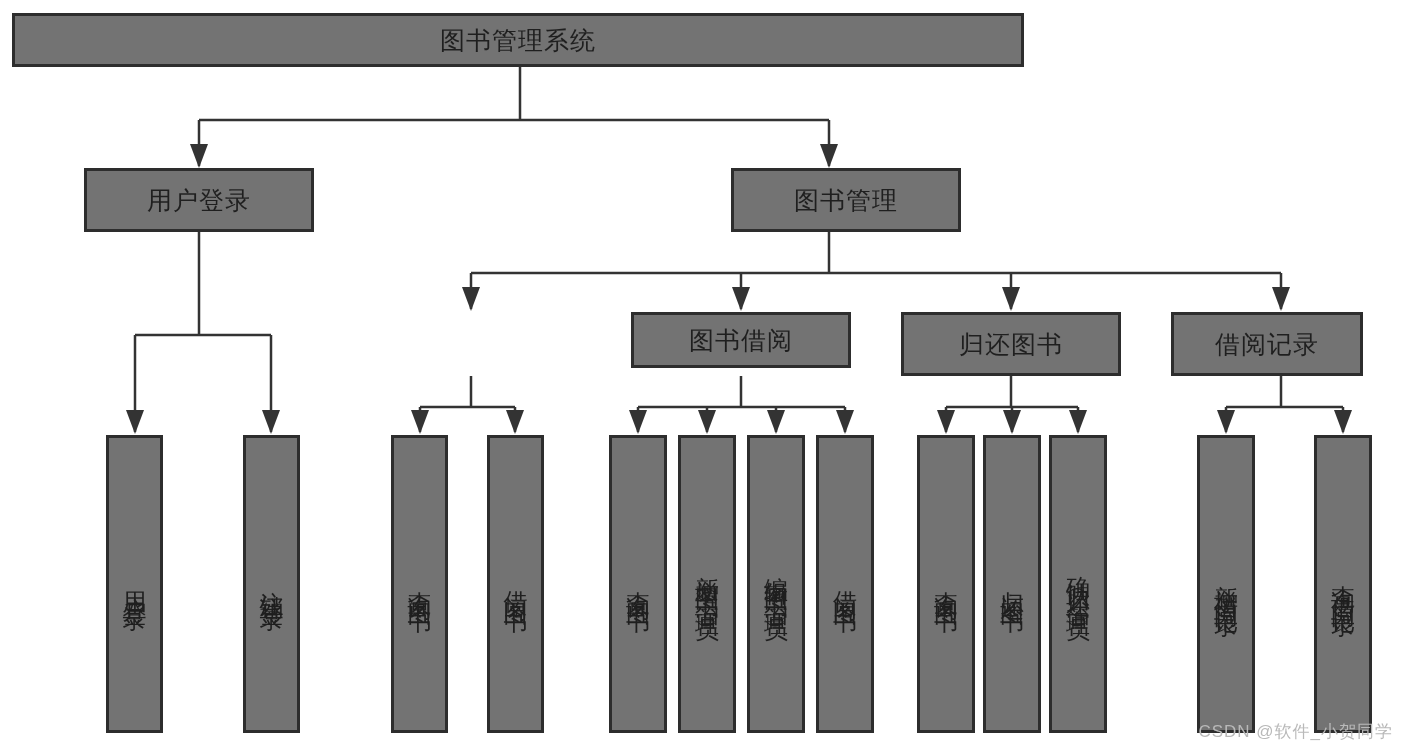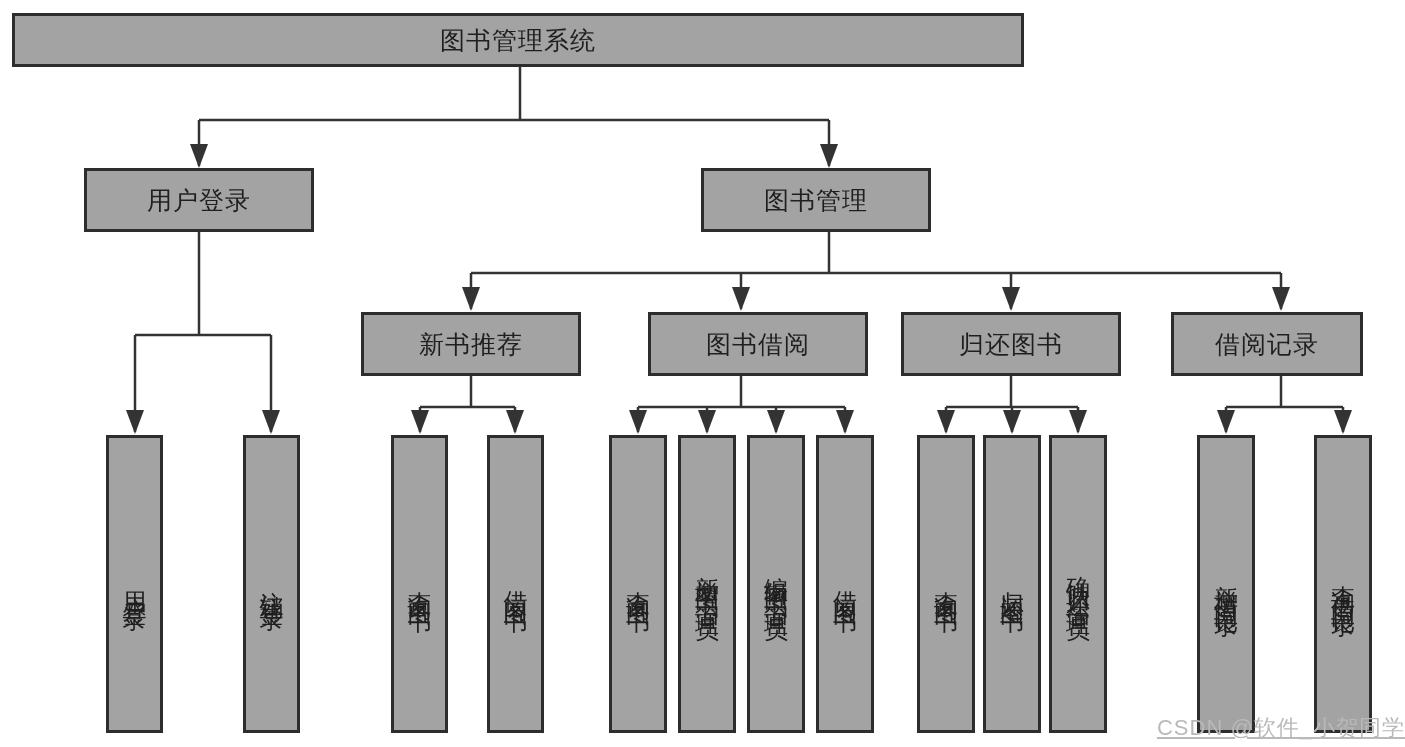--- a/index.html
+++ b/index.html
@@ -25,21 +25,21 @@
     color: var(--line);
   }
   .wires path, .wires line {
     stroke: currentColor;
     stroke-width: 2.5;
     fill: none;
   }
   .node {
     position: absolute;
     box-sizing: border-box;
-    background: #a3a3a3;
+    background: #737373;
     border: 3px solid var(--border);
     display: flex;
     align-items: center;
     justify-content: center;
   }
   .lbl {
     color: var(--text);
     font-size: 25px;
     letter-spacing: 1px;
     white-space: nowrap;
@@ -47,26 +47,25 @@
   .v .lbl {
     writing-mode: vertical-rl;
     text-orientation: mixed;
     font-size: 24px;
     letter-spacing: 6px;
     white-space: normal;
     line-height: 1;
   }
   .watermark {
     position: absolute;
-    right: 0;
+    right: 12px;
     bottom: 4px;
-    font-size: 22px;
+    font-size: 17px;
     color: var(--wm);
     letter-spacing: 1px;
-    text-decoration: underline;
   }
 </style>
 </head>
 <body>
 
 <div class="stage">
 
   <svg class="wires" viewBox="0 0 1405 747" xmlns="http://www.w3.org/2000/svg">
     <defs>
       <marker id="arw" markerUnits="userSpaceOnUse" markerWidth="28" markerHeight="22" refX="22" refY="9" orient="auto">
@@ -108,28 +107,25 @@
     <line x1="1343" y1="407" x2="1343" y2="432" marker-end="url(#arw)"></line>
   </svg>
 
   <div class="node h" style="left:12px;top:13px;width:1012px;height:54px">
     <span class="lbl">图书管理系统</span>
   </div>
 
   <div class="node h" style="left:84px;top:168px;width:230px;height:64px">
     <span class="lbl">用户登录</span>
   </div>
-  <div class="node h" style="left:701px;top:168px;width:230px;height:64px">
+  <div class="node h" style="left:731px;top:168px;width:230px;height:64px">
     <span class="lbl">图书管理</span>
   </div>
 
-  <div class="node h" style="left:361px;top:312px;width:220px;height:64px">
-    <span class="lbl">新书推荐</span>
-  </div>
-  <div class="node h" style="left:648px;top:312px;width:220px;height:64px">
+  <div class="node h" style="left:631px;top:312px;width:220px;height:56px">
     <span class="lbl">图书借阅</span>
   </div>
   <div class="node h" style="left:901px;top:312px;width:220px;height:64px">
     <span class="lbl">归还图书</span>
   </div>
   <div class="node h" style="left:1171px;top:312px;width:192px;height:64px">
     <span class="lbl">借阅记录</span>
   </div>
 
   <div class="node v" style="left:106px;top:435px;width:57px;height:298px">

